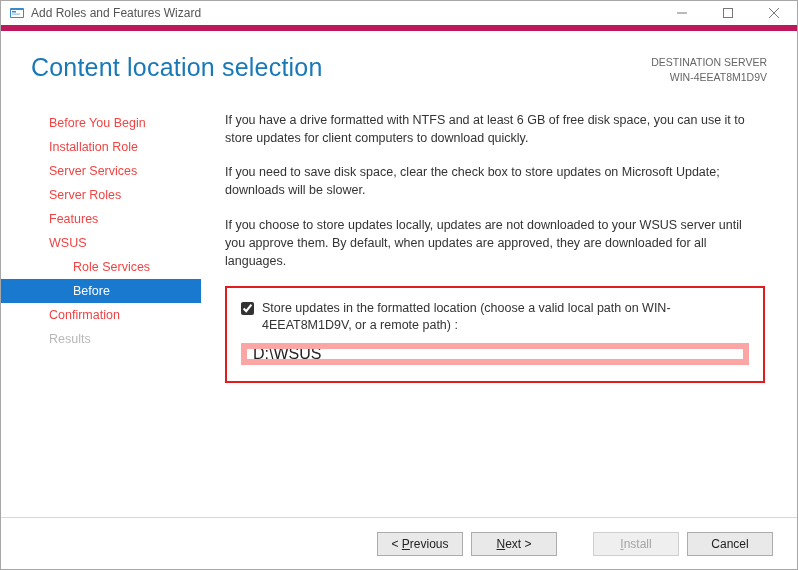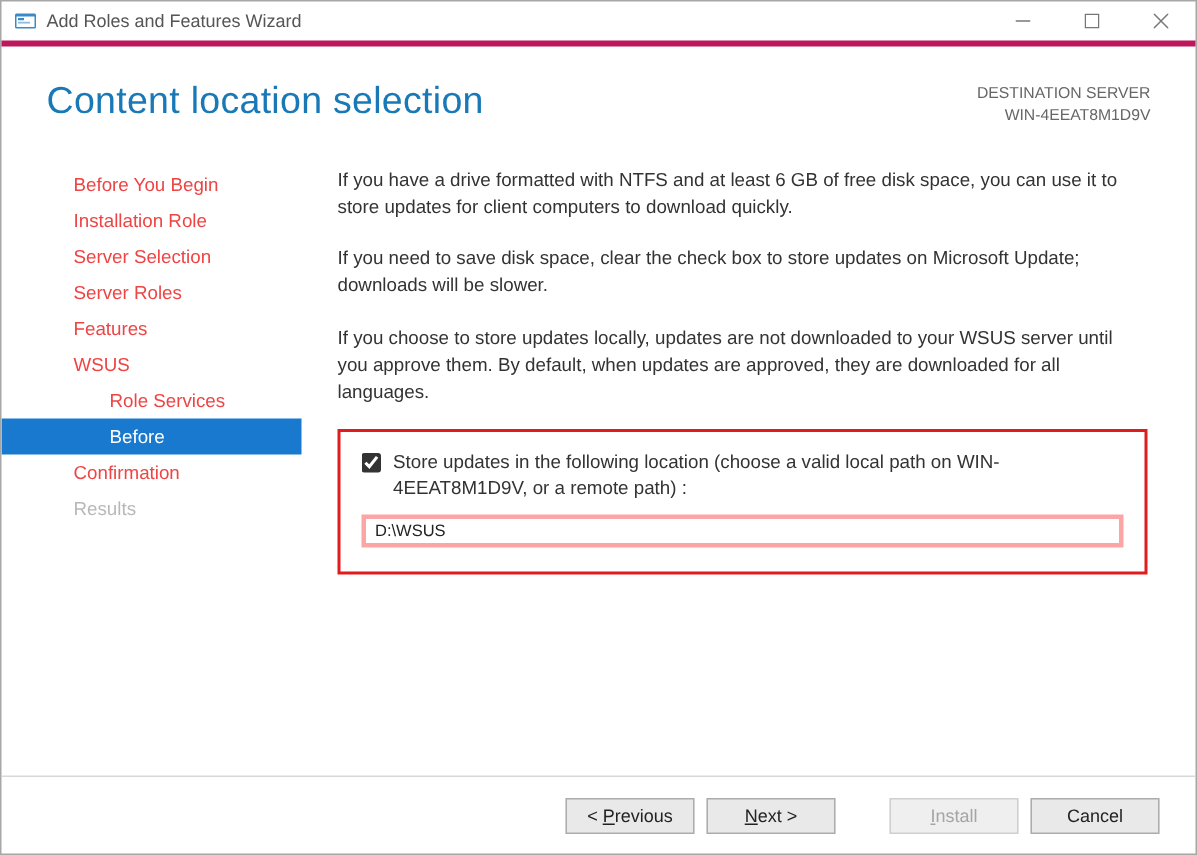--- a/index.html
+++ b/index.html
@@ -16,21 +16,21 @@
     display: flex;
     flex-direction: column;
     background: #fff;
     position: relative;
   }
   .titlebar {
     height: 30px;
     display: flex;
     align-items: center;
     padding-left: 8px;
-    border-bottom: 4px solid #be185d;
+    border-bottom: 6px solid #be185d;
     font-size: 12px;
     color: #555;
   }
   .titlebar .app-icon {
     width: 16px; height: 16px;
     margin-right: 6px;
     display: flex; align-items: center; justify-content: center;
   }
   .titlebar .title-text { flex: 0 0 auto; }
   .titlebar .spacer { flex: 1; }
@@ -110,24 +110,24 @@
     accent-color: #333;
   }
   .check-row .cb-label {
     flex: 1;
     line-height: 1.4;
   }
   .path-input {
     width: 100%;
     margin-top: 8px;
     height: 22px;
-    border: 3px solid #fca5a5;
+    border: 6px solid #fca5a5;
     padding: 2px 6px;
     font-family: inherit;
-    font-size: 11px;
+    font-size: 16px;
     color: #222;
     background: #fff;
     outline: none;
   }
   .footer {
     height: 52px;
     border-top: 1px solid #d8d8d8;
     display: flex;
     align-items: center;
     justify-content: flex-end;
@@ -196,39 +196,39 @@
     <div class="dest-block">
       <div>DESTINATION SERVER</div>
       <div>WIN-4EEAT8M1D9V</div>
     </div>
   </div>
 
   <div class="body">
     <div class="sidebar" id="sidebar">
         <div class="nav-item">Before You Begin</div>
         <div class="nav-item">Installation Role</div>
-        <div class="nav-item">Server Selection</div>
+        <div class="nav-item">Server Services</div>
         <div class="nav-item">Server Roles</div>
         <div class="nav-item">Features</div>
         <div class="nav-item">WSUS</div>
         <div class="nav-item indent">Role Services</div>
         <div class="nav-item indent selected">Before</div>
         <div class="nav-item">Confirmation</div>
         <div class="nav-item disabled">Results</div>
       </div>
 
     <div class="content">
       <p>If you have a drive formatted with NTFS and at least 6 GB of free disk space, you can use it to store updates for client computers to download quickly.</p>
       <p>If you need to save disk space, clear the check box to store updates on Microsoft Update; downloads will be slower.</p>
       <p>If you choose to store updates locally, updates are not downloaded to your WSUS server until you approve them. By default, when updates are approved, they are downloaded for all languages.</p>
 
       <div class="highlight-box">
         <div class="check-row">
           <input type="checkbox" id="storecb" checked="" style="">
-          <label for="storecb" class="cb-label">Store updates in the following location (choose a valid local path on WIN-4EEAT8M1D9V, or a remote path) :</label>
+          <label for="storecb" class="cb-label">Store updates in the formatted location (choose a valid local path on WIN-4EEAT8M1D9V, or a remote path) :</label>
         </div>
         <input type="text" class="path-input" value="D:\WSUS" style="">
       </div>
     </div>
   </div>
 
   <div class="footer">
     <button class="btn">
       <span>&lt;&nbsp;</span>
         <span><span class="ul">P</span>revious</span>

